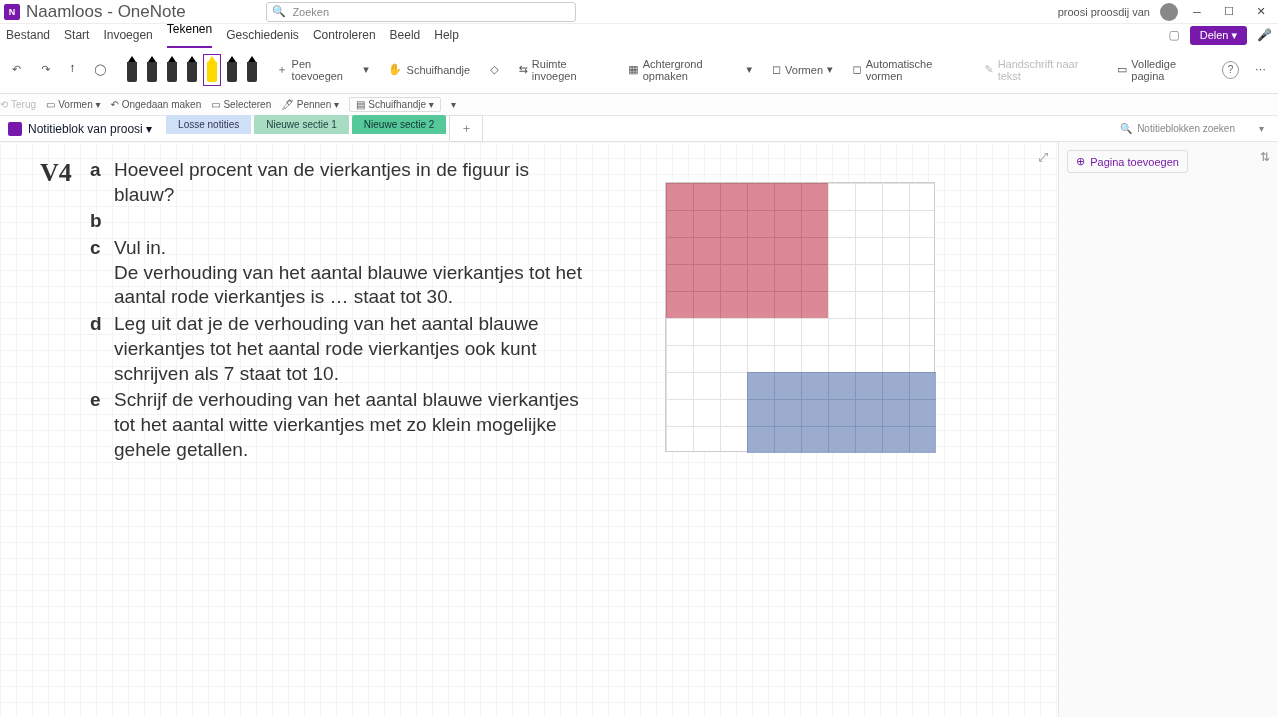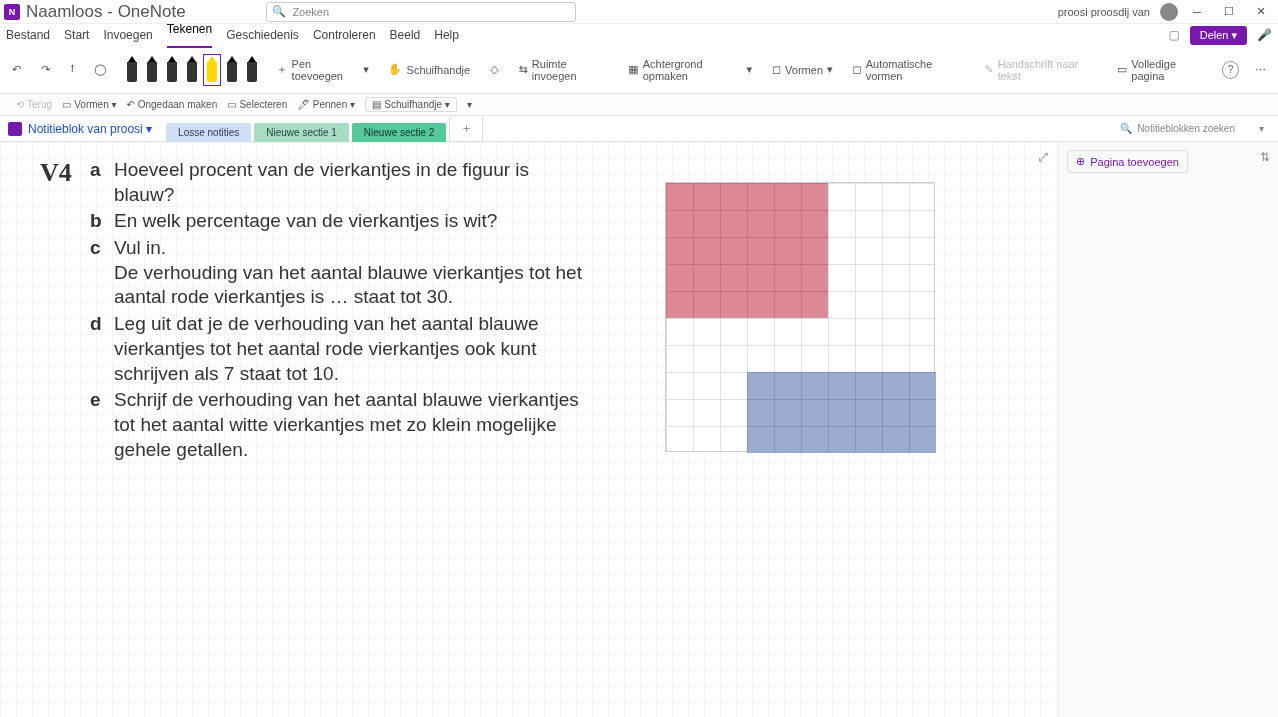--- a/index.html
+++ b/index.html
@@ -28,29 +28,29 @@
 .pen { width: 14px; height: 28px; position: relative; margin: 0 2px; }
 .pen .tip { position: absolute; top: 0; left: 3px; width: 0; height: 0; border-left: 4px solid transparent; border-right: 4px solid transparent; border-bottom: 6px solid; }
 .pen .body { position: absolute; top: 6px; left: 2px; width: 10px; height: 20px; background: #333; border-radius: 0 0 2px 2px; }
 .pen.highlighter .body { background: #444; }
 .pen.selected { outline: 1px solid #7719aa; outline-offset: 1px; }
 .ribbon-right { margin-left: auto; display: flex; align-items: center; gap: 10px; }
 .share-btn { background: #7719aa; color: #fff; padding: 3px 10px; border-radius: 3px; font-size: 11px; }
 .qhelp { width: 18px; height: 18px; border: 1px solid #999; border-radius: 50%; display: flex; align-items: center; justify-content: center; font-size: 10px; color: #666; }
 
 
-.qbar { height: 22px; background: #fdfdfd; display: flex; align-items: center; padding: 0 16px; gap: 10px; font-size: 10px; color: #555; border-bottom: 1px solid #e8e8e8; }
+.qbar { height: 22px; background: #fdfdfd; display: flex; align-items: center; padding: 0 0; gap: 10px; font-size: 10px; color: #555; border-bottom: 1px solid #e8e8e8; }
 .qbar .dis { color: #bbb; }
 .qbar .boxed { border: 1px solid #ddd; padding: 1px 6px; border-radius: 2px; }
 
 
 .nbar { height: 26px; background: #fff; display: flex; align-items: center; padding: 0 8px; border-bottom: 1px solid #e5e5e5; }
 .nbicon { width: 14px; height: 14px; background: #7719aa; border-radius: 2px; margin-right: 6px; }
-.nbtitle { font-size: 12px; color: #1d4ed8; margin-right: 8px; }
-.sectabs { display: flex; align-items: flex-end; gap: 3px; margin-left: 6px; }
+.nbtitle { font-size: 12px; color: #0f172a; margin-right: 8px; }
+.sectabs { display: flex; align-items: flex-start; gap: 3px; margin-left: 6px; }
 .sectab { padding: 4px 12px; font-size: 10px; border-radius: 2px 2px 0 0; }
 .sectab.t1 { background: #cfe0f6; color: #335; }
 .sectab.t2 { background: #a8dcc3; color: #244; }
 .sectab.t3 { background: #56c99a; color: #133; }
 .addtab { padding: 4px 10px; color: #777; font-size: 12px; border: 1px solid #ddd; border-radius: 2px 2px 0 0; }
 .nbsearch { margin-left: auto; font-size: 10px; color: #888; display: flex; align-items: center; gap: 4px; padding-right: 6px; }
 
 
 .main { display: flex; height: 575px; }
 .canvas { flex: 1; background: #fff; position: relative; overflow: hidden; background-image: linear-gradient(#f4f4f4 1px, transparent 1px), linear-gradient(90deg, #f4f4f4 1px, transparent 1px); background-size: 16px 16px; }
@@ -186,21 +186,20 @@
     <span class="expand">⤢</span>
     <div class="note">
       <div class="qnum">V4</div>
       <div class="qbody">
         <div class="qrow">
             <div class="qlet">a</div>
             <div class="qtext">Hoeveel procent van de vierkantjes in de figuur is blauw?</div>
           </div>
         <div class="qrow">
             <div class="qlet">b</div>
-            <div class="qtext">En welk percentage van de vierkantjes is wit?</div>
           </div>
         <div class="qrow">
             <div class="qlet">c</div>
             <div class="qtext" style="white-space:pre-line;">Vul in.
 De verhouding van het aantal blauwe vierkantjes tot het aantal rode vierkantjes is … staat tot 30.</div>
           </div>
         <div class="qrow">
             <div class="qlet">d</div>
             <div class="qtext">Leg uit dat je de verhouding van het aantal blauwe vierkantjes tot het aantal rode vierkantjes ook kunt schrijven als 7 staat tot 10.</div>
           </div>

